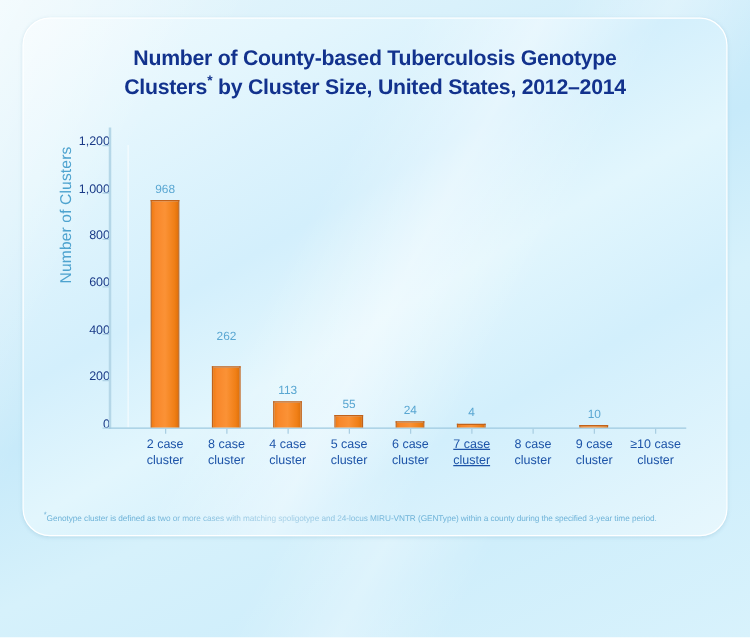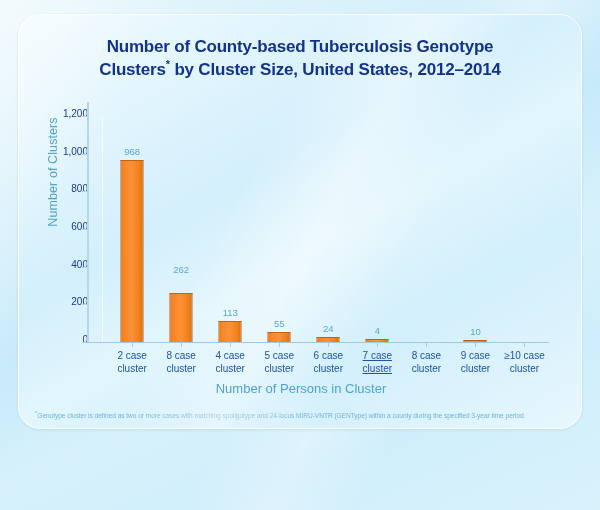--- a/index.html
+++ b/index.html
@@ -382,21 +382,20 @@
           <div class="xlabel" style="left: 360.433px;">
             <div>9 case</div>
             <div>cluster</div>
           </div>
           <div class="xlabel" style="left: 409.478px;">
             <div>≥10 case</div>
             <div>cluster</div>
           </div>
         </div>
 
-      <div class="x-axis-title">Number of Persons in Cluster</div>
 
     </div>
 
     <div class="footnote"><span class="sup">*</span><span>Genotype cluster is defined as two or more cases with matching spoligotype and 24-locus MIRU-VNTR (GENType) within a county during the specified 3-year time period.</span></div>
 
   </div>
 
 </div>
 
 </body></html>

